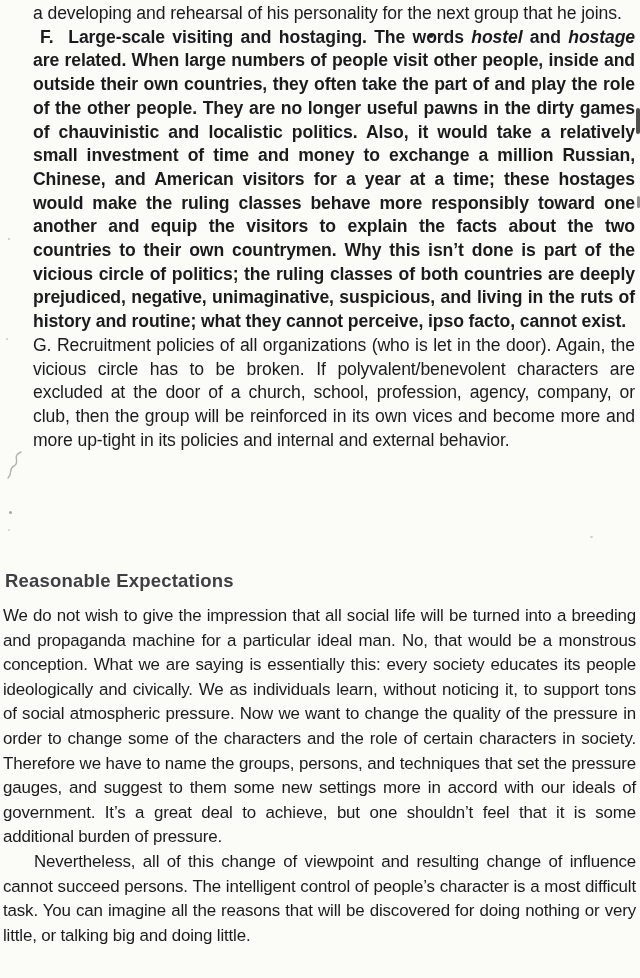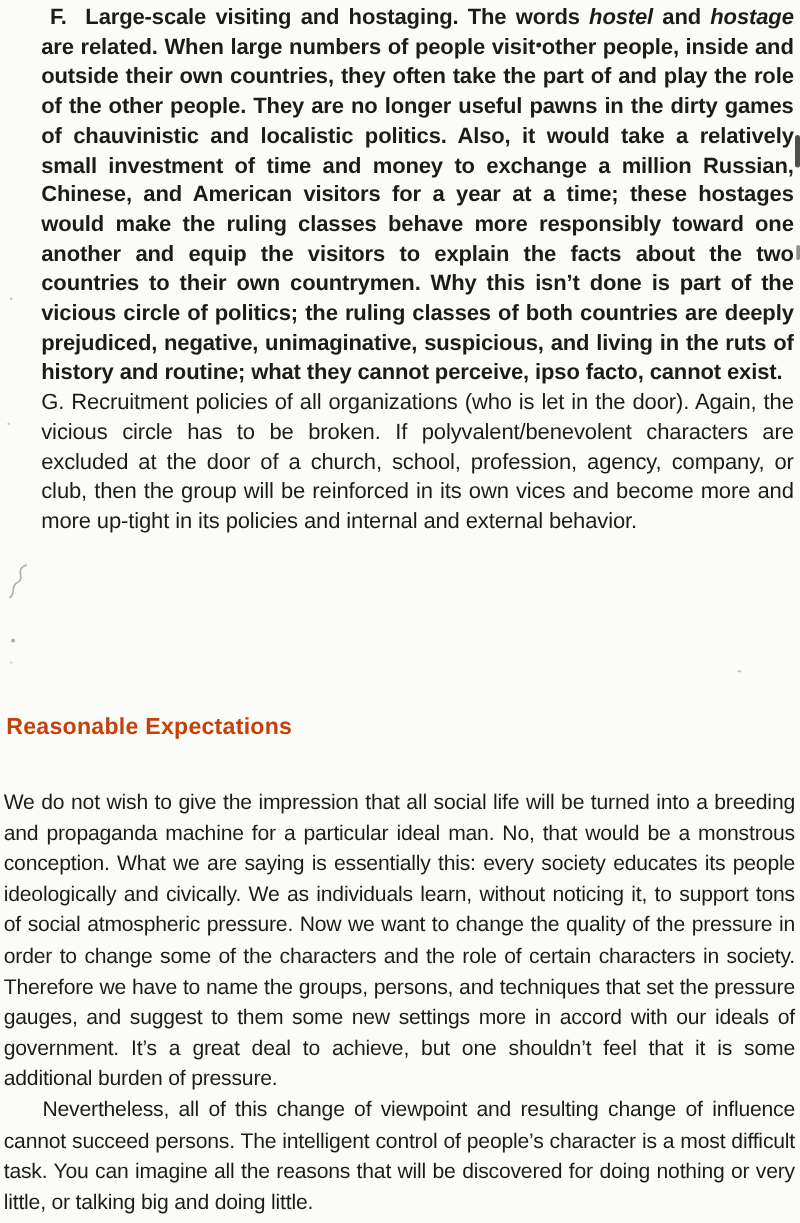--- a/index.html
+++ b/index.html
@@ -29,26 +29,26 @@
   .list-block em { font-style: italic; }
   .section-heading {
     position: absolute;
     left: 5px;
     top: 570px;
     margin: 0;
     font-size: 18.5px;
     line-height: 22px;
     font-weight: bold;
     letter-spacing: 0.2px;
-    color: #c2410c;
+    color: #404040;
   }
   .main-block {
     position: absolute;
     left: 3px;
-    top: 630px;
+    top: 604px;
     width: 633px;
   }
   .main-block p {
     margin: 0;
     font-size: 16.9px;
     line-height: 24.6px;
     text-align: justify;
     letter-spacing: -0.15px;
   }
   .indent-first { text-indent: 31px; }
@@ -69,20 +69,21 @@
   .speck-5 { left: 8px;  top: 529px; width: 2px; height: 2px; opacity: .5; }
   .edge-mark-1 { left: 636px; top: 108px; width: 4px; height: 26px; background: #303030; border-radius: 2px; opacity: .85; }
   .edge-mark-2 { left: 637px; top: 196px; width: 3px; height: 12px; background: #4a4a4a; border-radius: 2px; opacity: .6; }
 </style>
 </head>
 <body>
 
 <div class="page">
 
   <div class="list-block">
+    <p>a developing and rehearsal of his personality for the next group that he joins.</p>
     <p class="item-f"><span>F.&nbsp; Large-scale visiting and hostaging. The words </span><em>hostel</em><span> and </span><em>hostage</em><span> are related. When large numbers of people visit other people, inside and outside their own countries, they often take the part of and play the role of the other people. They are no longer useful pawns in the dirty games of chauvinistic and localistic politics. Also, it would take a relatively small investment of time and money to exchange a million Russian, Chinese, and American visitors for a year at a time; these hostages would make the ruling classes behave more responsibly toward one another and equip the visitors to explain the facts about the two countries to their own countrymen. Why this isn’t done is part of the vicious circle of politics; the ruling classes of both countries are deeply prejudiced, negative, unimaginative, suspicious, and living in the ruts of history and routine; what they cannot perceive, ipso facto, cannot exist.</span></p>
     <p>G. Recruitment policies of all organizations (who is let in the door). Again, the vicious circle has to be broken. If polyvalent/benevolent characters are excluded at the door of a church, school, profession, agency, company, or club, then the group will be reinforced in its own vices and become more and more up-tight in its policies and internal and external behavior.</p>
   </div>
 
   <h2 class="section-heading">Reasonable Expectations</h2>
 
   <div class="main-block">
     <p>We do not wish to give the impression that all social life will be turned into a breeding and propaganda machine for a particular ideal man. No, that would be a monstrous conception. What we are saying is essentially this: every society educates its people ideologically and civically. We as individuals learn, without noticing it, to support tons of social atmospheric pressure. Now we want to change the quality of the pressure in order to change some of the characters and the role of certain characters in society. Therefore we have to name the groups, persons, and techniques that set the pressure gauges, and suggest to them some new settings more in accord with our ideals of government. It’s a great deal to achieve, but one shouldn’t feel that it is some additional burden of pressure.</p>
     <p class="indent-first">Nevertheless, all of this change of viewpoint and resulting change of influence cannot succeed persons. The intelligent control of people’s character is a most difficult task. You can imagine all the reasons that will be discovered for doing nothing or very little, or talking big and doing little.</p>
   </div>

